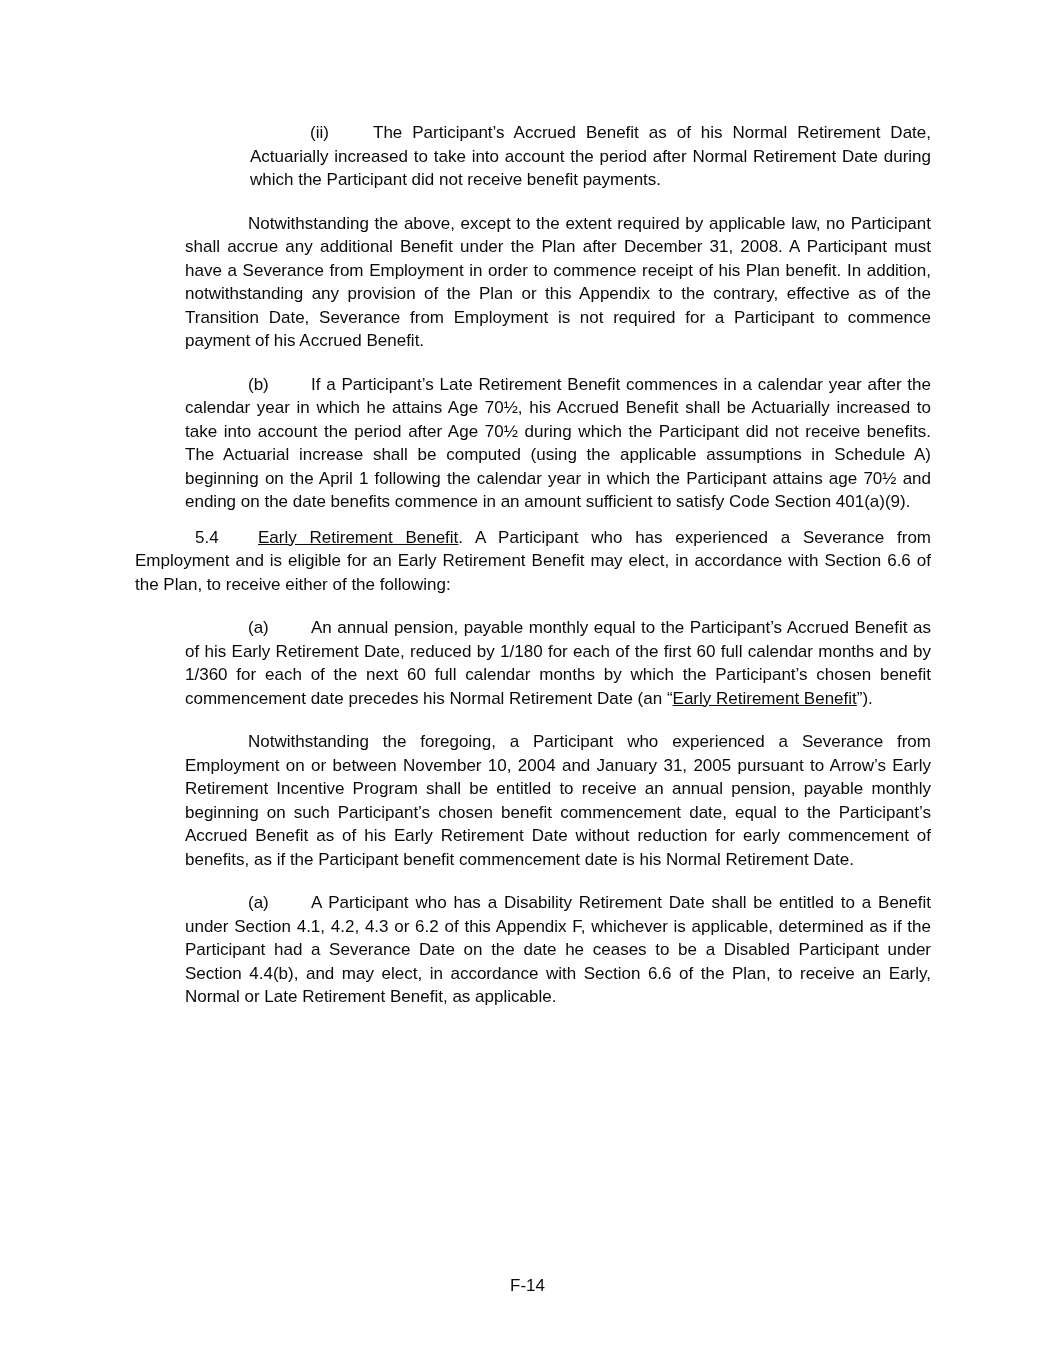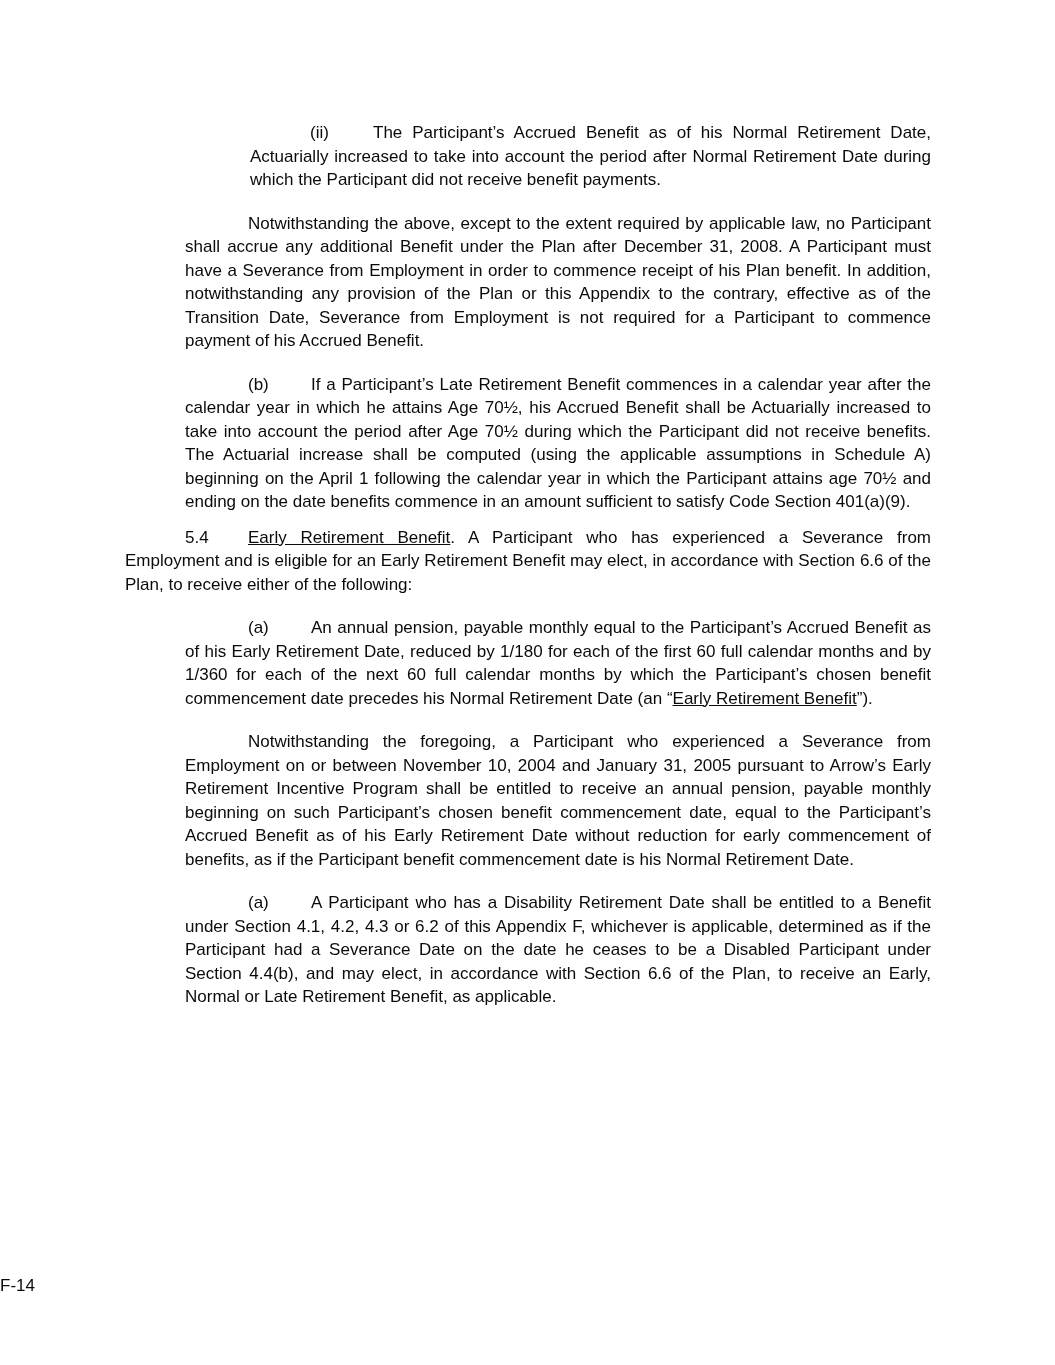--- a/index.html
+++ b/index.html
@@ -21,35 +21,35 @@
   .doc-body {
     position: absolute;
     left: 125px;
     top: 121px;
     width: 806px;
   }
   .para {
     text-align: justify;
     margin: 0 0 12px 0;
   }
-  .indent-0 { margin-left: 0;     text-indent: 60px; }
+  .indent-0 { margin-left: 10px;     text-indent: 60px; }
   .indent-1 { margin-left: 60px;  text-indent: 63px; margin-top: 20px; }
   .indent-2 { margin-left: 125px; text-indent: 60px; }
   .num {
     display: inline-block;
     width: 63px;
     text-indent: 0;
   }
   .u { text-decoration: underline; }
   .footer {
     position: absolute;
     top: 1274px;
     left: 0;
     width: 100%;
-    text-align: left;
+    text-align: center;
   }
 </style>
 </head>
 <body>
 
 <div class="page">
   <div class="doc-body">
       <p class="para indent-2"><span class="num">(ii)</span><span>The Participant’s Accrued Benefit as of his Normal Retirement Date, Actuarially increased to take into account the period after Normal Retirement Date during which the Participant did not receive benefit payments.</span></p>
       <p class="para indent-1"><span>Notwithstanding the above, except to the extent required by applicable law, no Participant shall accrue any additional Benefit under the Plan after December 31, 2008. A Participant must have a Severance from Employment in order to commence receipt of his Plan benefit.  In addition, notwithstanding any provision of the Plan or this Appendix to the contrary, effective as of the Transition Date, Severance from Employment is not required for a Participant to commence payment of his Accrued Benefit.</span></p>
       <p class="para indent-1"><span class="num">(b)</span><span>If a Participant’s Late Retirement Benefit commences in a calendar year after the calendar year in which he attains Age 70½, his Accrued Benefit shall be Actuarially increased to take into account the period after Age 70½ during which the Participant did not receive benefits.  The Actuarial increase shall be computed (using the applicable assumptions in Schedule A) beginning on the April 1 following the calendar year in which the Participant attains age 70½ and ending on the date benefits commence in an amount sufficient to satisfy Code Section 401(a)(9).</span></p>

